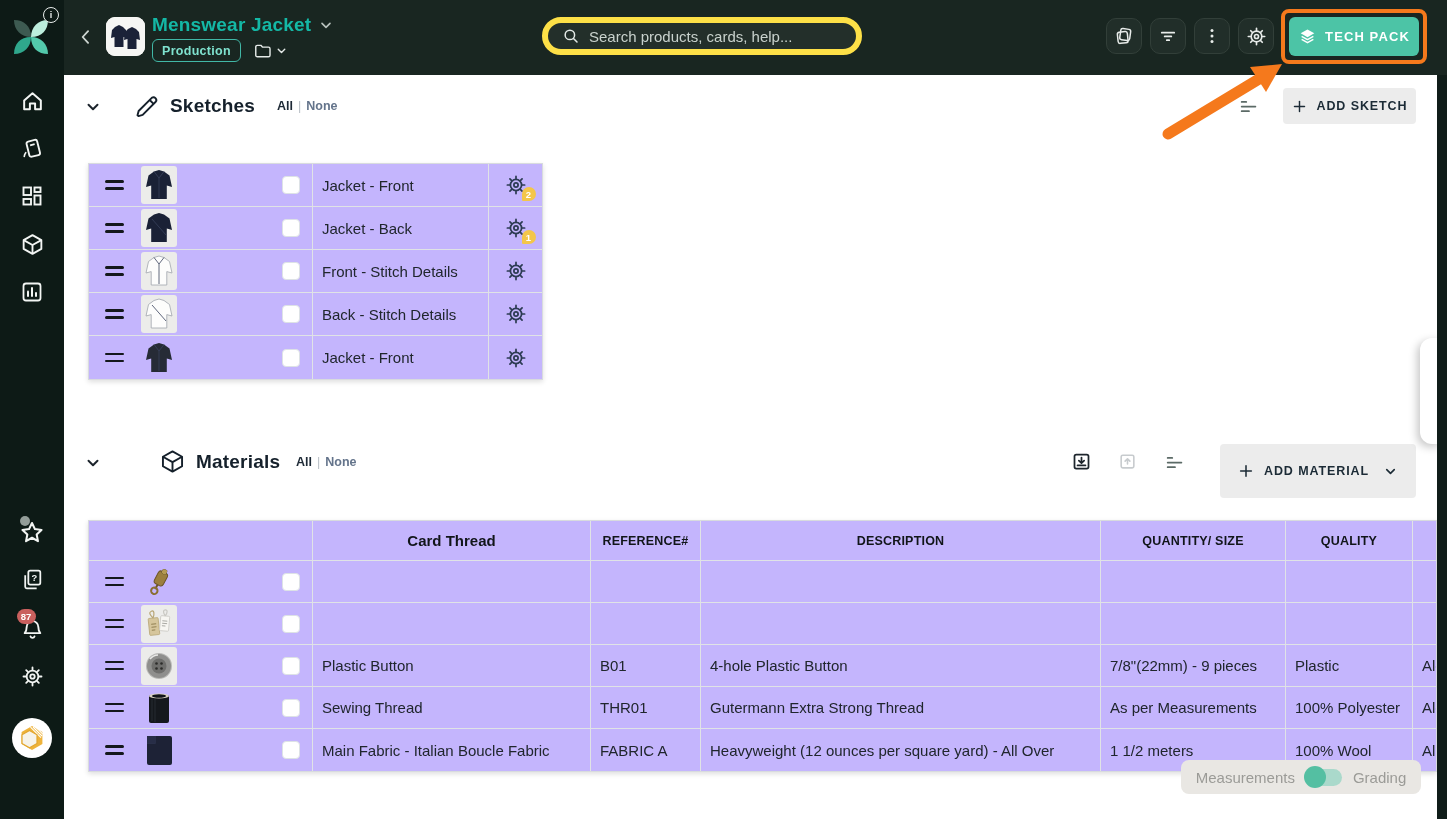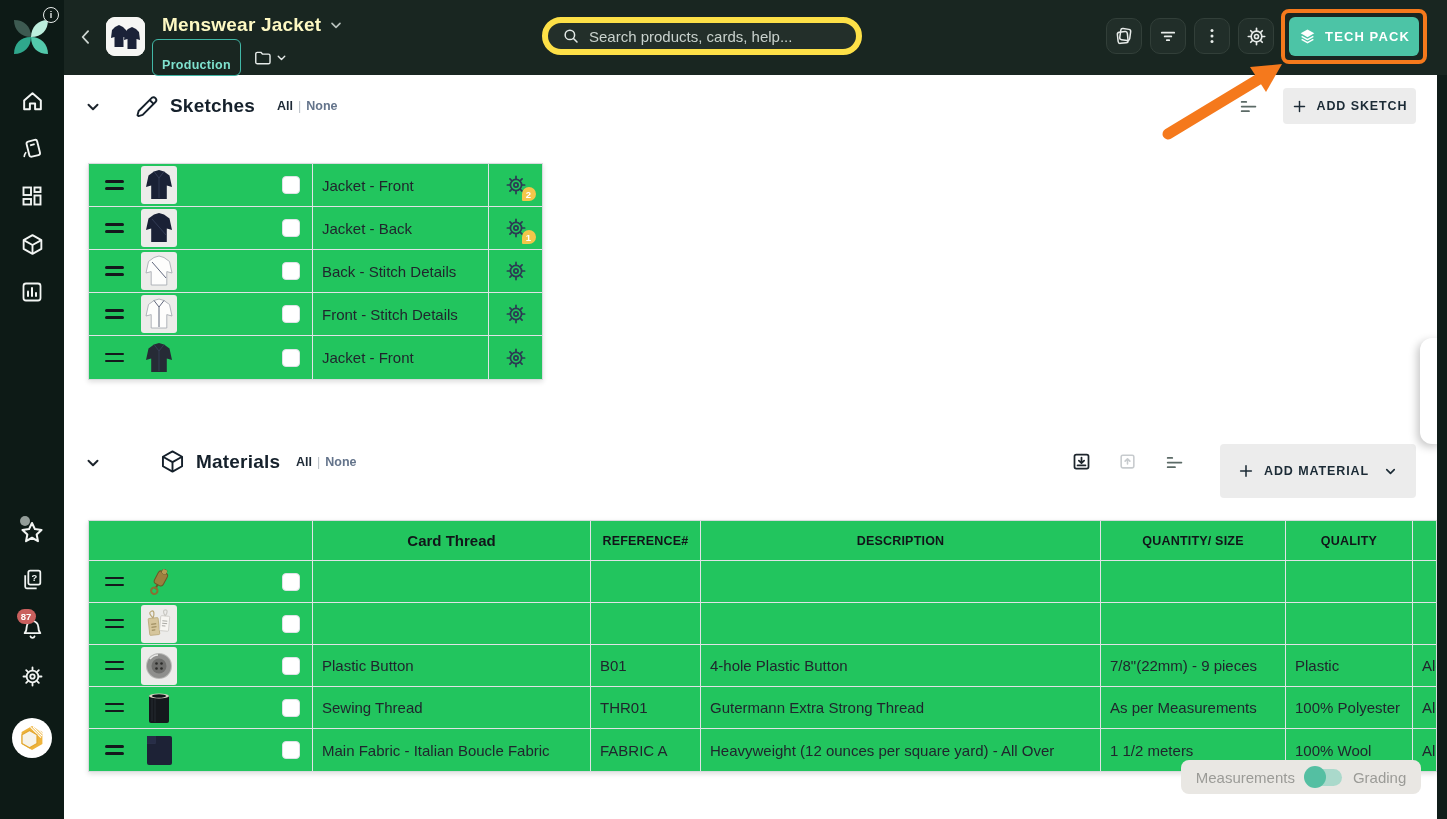--- a/index.html
+++ b/index.html
@@ -4,24 +4,24 @@
 <style>
   * { margin:0; padding:0; box-sizing:border-box; }
   html,body { width:1447px; height:819px; }
   body { font-family:"Liberation Sans", sans-serif; background:#fff; overflow:hidden; }
   .app { position:relative; width:1447px; height:819px; background:#fff; overflow:hidden; }
 
   
   .topbar { position:absolute; left:0; top:0; width:1447px; height:75px; background:#192621; z-index:10; }
   .back-btn { position:absolute; left:72px; top:22px; width:28px; height:30px; display:flex; align-items:center; justify-content:center; color:#cdd5d1; cursor:pointer; }
   .prod-thumb { position:absolute; left:106px; top:17px; width:39px; height:39px; border-radius:9px; background:#f6f6f4; overflow:hidden; }
-  .prod-title { position:absolute; left:162px; top:14px; display:flex; align-items:center; gap:7px; color:#fef9c3; font-size:19px; font-weight:700; letter-spacing:.2px; }
+  .prod-title { position:absolute; left:152px; top:14px; display:flex; align-items:center; gap:7px; color:#14b8a6; font-size:19px; font-weight:700; letter-spacing:.2px; }
   .prod-title .chev { color:#b9c2be; }
   .prod-meta { position:absolute; left:152px; top:39px; display:flex; align-items:center; gap:12px; }
-  .status-badge { border:1.5px solid #41b7a6; color:#7fe2cf; border-radius:6px; padding:18px 9px 3px; font-size:12.5px; font-weight:700; letter-spacing:.3px; }
+  .status-badge { border:1.5px solid #41b7a6; color:#7fe2cf; border-radius:6px; padding:4px 9px 3px; font-size:12.5px; font-weight:700; letter-spacing:.3px; }
   .folder-wrap { display:flex; align-items:center; gap:3px; color:#e6ebe9; }
 
   .searchbar { position:absolute; left:542px; top:17px; width:320px; height:38px; background:#232f2a; border:6px solid #fde047; border-radius:19px; display:flex; align-items:center; padding:0 14px; gap:9px; }
   .searchbar input { flex:1; background:transparent; border:none; outline:none; color:#e7edea; font-size:15px; font-family:"Liberation Sans",sans-serif; }
   .searchbar input::placeholder { color:#c9d2cd; opacity:1; }
 
   .hdr-iconbtn { position:absolute; top:18px; width:36px; height:36px; border-radius:10px; background:#212e29; border:1px solid #323f39; display:flex; align-items:center; justify-content:center; color:#e8ecea; cursor:pointer; }
 
   .techpack-highlight { position:absolute; left:1281px; top:9px; width:146px; height:55px; border:4px solid #f5791c; border-radius:8px; z-index:12; }
   .techpack-btn { position:absolute; left:4px; top:4px; width:130px; height:39px; background:#4cc4a6; border-radius:6px; display:flex; align-items:center; justify-content:center; gap:8px; color:#fff; font-size:13px; font-weight:700; letter-spacing:1.1px; cursor:pointer; }
@@ -47,21 +47,21 @@
   .allnone { position:absolute; font-size:12.5px; display:flex; gap:5px; align-items:center; }
   .allnone .all { color:#1d2935; font-weight:700; cursor:pointer; }
   .allnone .sep { color:#b8bfc6; }
   .allnone .none { color:#64748b; font-weight:600; cursor:pointer; }
   .sort-icon { position:absolute; color:#5b6a66; cursor:pointer; }
   .tool-icon { position:absolute; cursor:pointer; }
   .add-btn { position:absolute; background:#ececec; border-radius:4px; display:flex; align-items:center; justify-content:center; gap:10px; font-size:12.5px; font-weight:700; letter-spacing:.9px; color:#1c2b36; cursor:pointer; }
 
   
   .tbl { position:absolute; background:#fff; border:1px solid #d8dbde; box-shadow:0 2px 5px rgba(0,0,0,.13); }
-  .trow { display:grid; border-bottom:1px solid #e0e3e6; background:#22c55e; }
+  .trow { display:grid; border-bottom:1px solid #e0e3e6; background:#c4b5fd; }
   .trow:last-child { border-bottom:none; }
   .tcell { display:flex; align-items:center; border-right:1px solid #e0e3e6; overflow:hidden; padding:0 9px; font-size:15px; color:#20262d; white-space:nowrap; }
   .tcell:last-child { border-right:none; }
   .sketch-row { grid-template-columns:224px 176px 53px; height:43px; }
   .mat-head { grid-template-columns:224px 278px 110px 400px 185px 127px 1fr; height:40px; }
   .mat-row  { grid-template-columns:224px 278px 110px 400px 185px 127px 1fr; height:42px; }
   .hcell { justify-content:center; font-weight:700; color:#111519; }
   .hcell.cardtitle { font-size:15px; }
   .hcell.upper { font-size:12.5px; letter-spacing:.2px; }
   .firstcol { justify-content:space-between; padding:0 12px 0 16px; }
@@ -412,53 +412,53 @@
 
     <div class="trow sketch-row">
       <div class="tcell firstcol">
         <span class="fc-left">
           <span class="drag-handle">
               <i></i>
               <i></i>
             </span>
           <span class="thumb gbg">
             <svg width="36" height="38" viewBox="0 0 36 36" style="fill:#fdfdfc;stroke:#a9aeb4;stroke-width:.9">
-                <use href="#sym-jacket-back"></use>
-              </svg>
-          </span>
-        </span>
-        <span class="checkbox"></span>
-      </div>
-      <div class="tcell">Back - Stitch Details</div>
+                <use href="#sym-jacket-front"></use>
+              </svg>
+          </span>
+        </span>
+        <span class="checkbox"></span>
+      </div>
+      <div class="tcell">Front - Stitch Details</div>
       <div class="tcell gear-cell">
         <span class="gear-wrap">
           <svg width="22" height="22" viewBox="0 0 24 24">
               <use href="#sym-gear"></use>
             </svg>
 
         </span>
       </div>
     </div>
 
     <div class="trow sketch-row">
       <div class="tcell firstcol">
         <span class="fc-left">
           <span class="drag-handle">
               <i></i>
               <i></i>
             </span>
           <span class="thumb gbg">
             <svg width="36" height="38" viewBox="0 0 36 36" style="fill:#fdfdfc;stroke:#a9aeb4;stroke-width:.9">
-                <use href="#sym-jacket-front"></use>
-              </svg>
-          </span>
-        </span>
-        <span class="checkbox"></span>
-      </div>
-      <div class="tcell">Front - Stitch Details</div>
+                <use href="#sym-jacket-back"></use>
+              </svg>
+          </span>
+        </span>
+        <span class="checkbox"></span>
+      </div>
+      <div class="tcell">Back - Stitch Details</div>
       <div class="tcell gear-cell">
         <span class="gear-wrap">
           <svg width="22" height="22" viewBox="0 0 24 24">
               <use href="#sym-gear"></use>
             </svg>
 
         </span>
       </div>
     </div>
 

